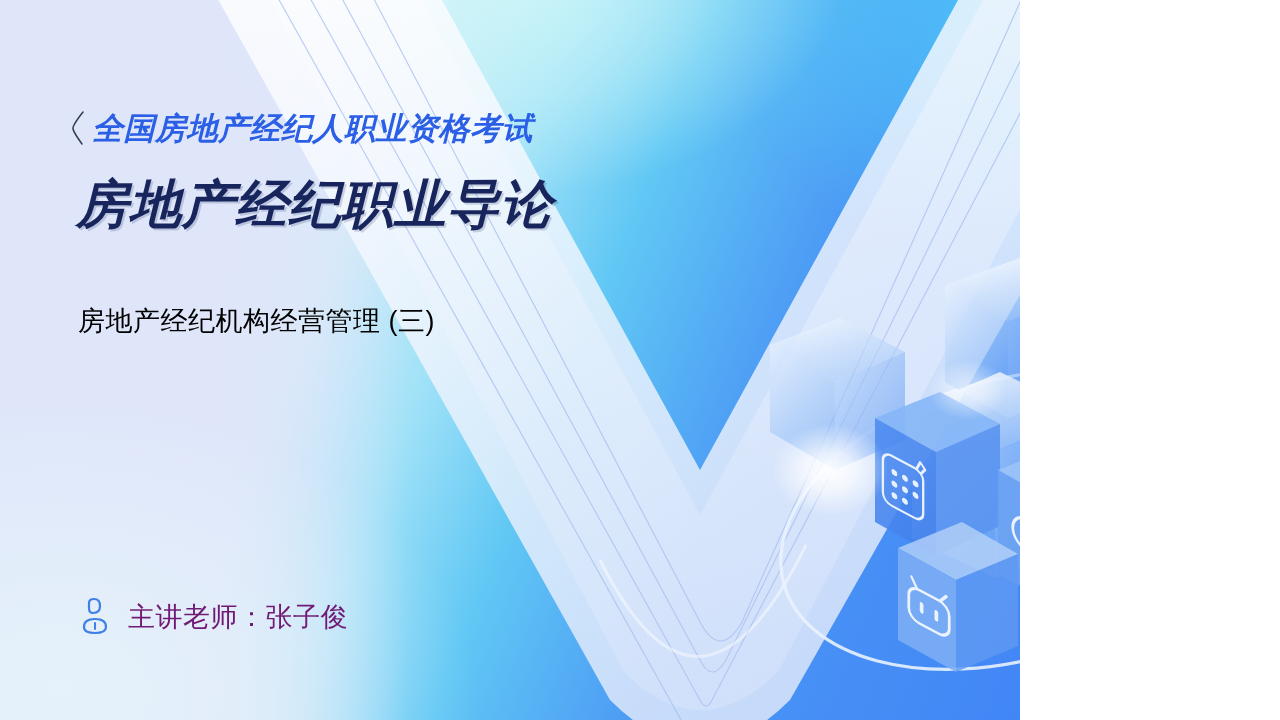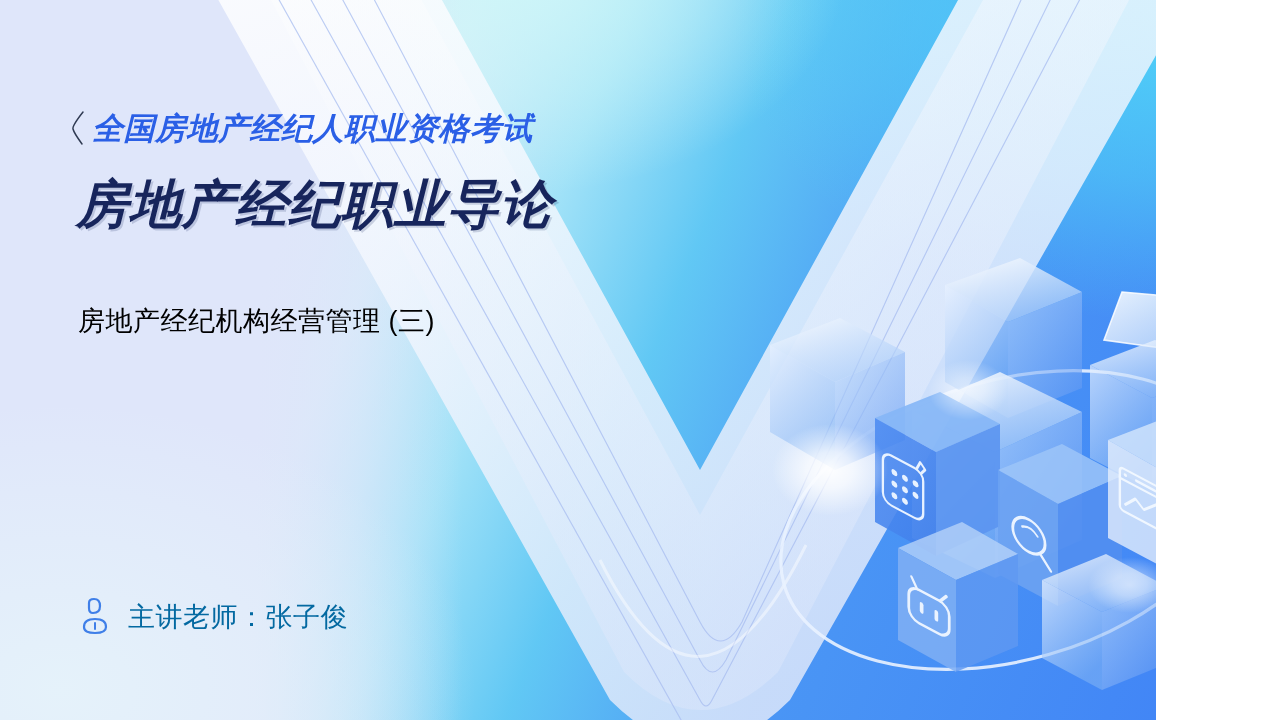--- a/index.html
+++ b/index.html
@@ -3,21 +3,21 @@
 <meta charset="utf-8">
 <title>Course Title Slide</title>
 <style>
   html, body {
     margin: 0;
     padding: 0;
     background: #ffffff;
   }
   #slide {
     position: relative;
-    width: 1156px;
+    width: 1020px;
     height: 720px;
     overflow: hidden;
     font-family: "Liberation Sans", "DejaVu Sans", sans-serif;
     background: #dfe6fa;
   }
 
   
   .bg-base {
     position: absolute;
     inset: 0;
@@ -149,21 +149,21 @@
   }
   .person-icon {
     display: block;
     width: 34px;
     height: 40px;
     flex: none;
   }
   .presenter-text {
     font-size: 27px;
     font-weight: 400;
-    color: #0369a1;
+    color: #701a75;
     letter-spacing: 0.5px;
     line-height: 1;
     white-space: nowrap;
   }
 </style>
 </head>
 <body>
 
 <div id="slide">
 

